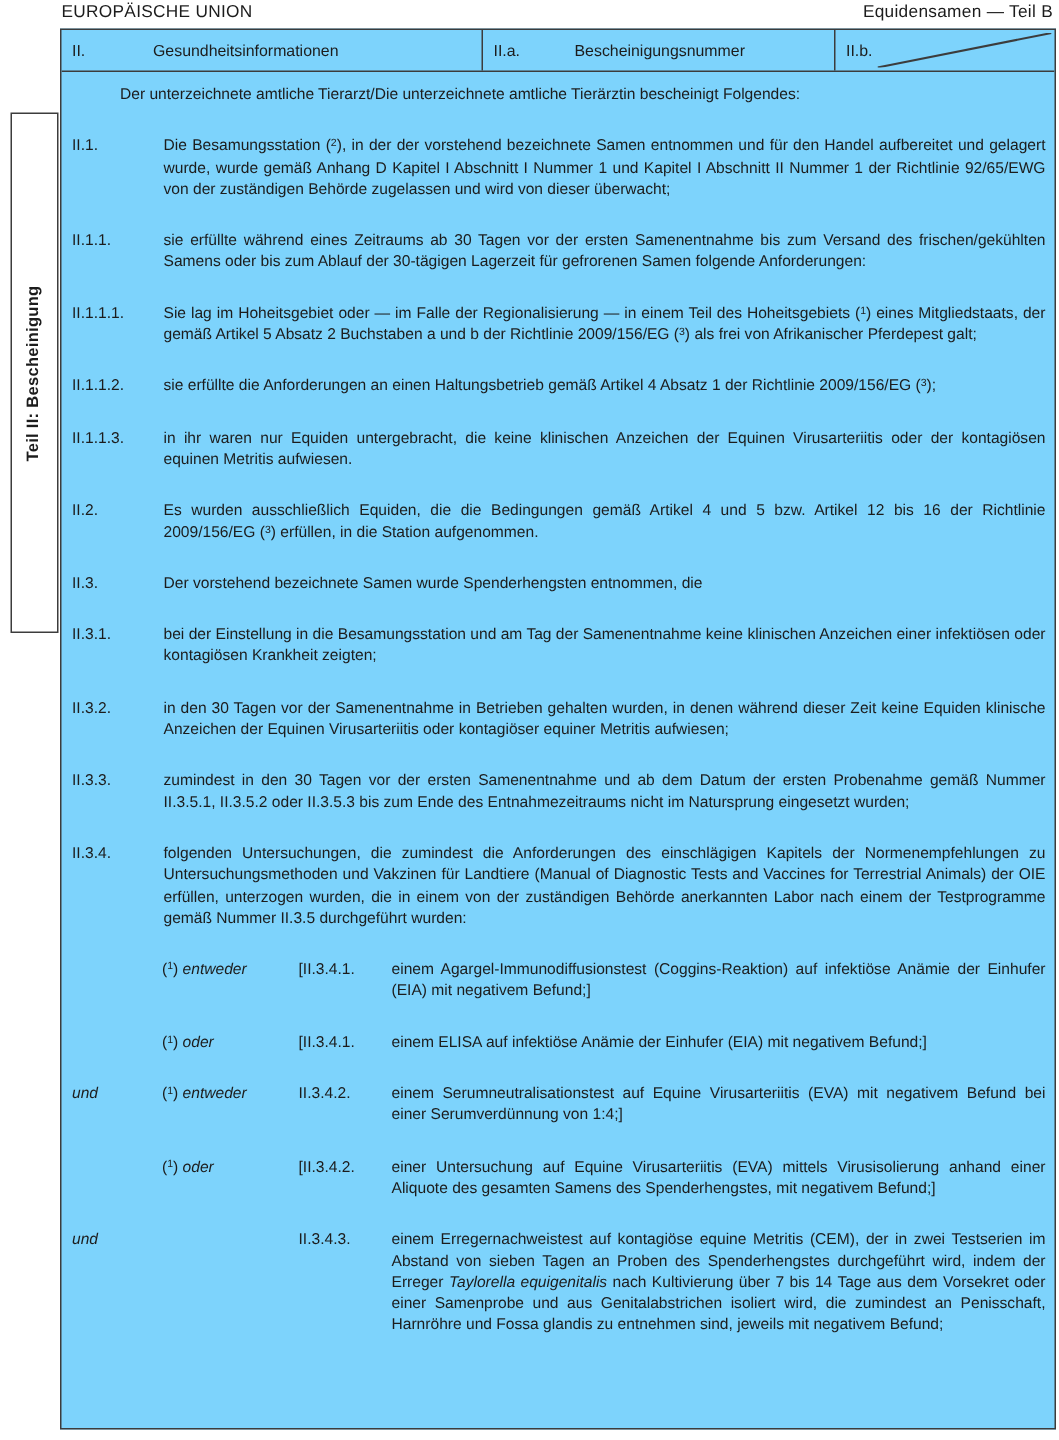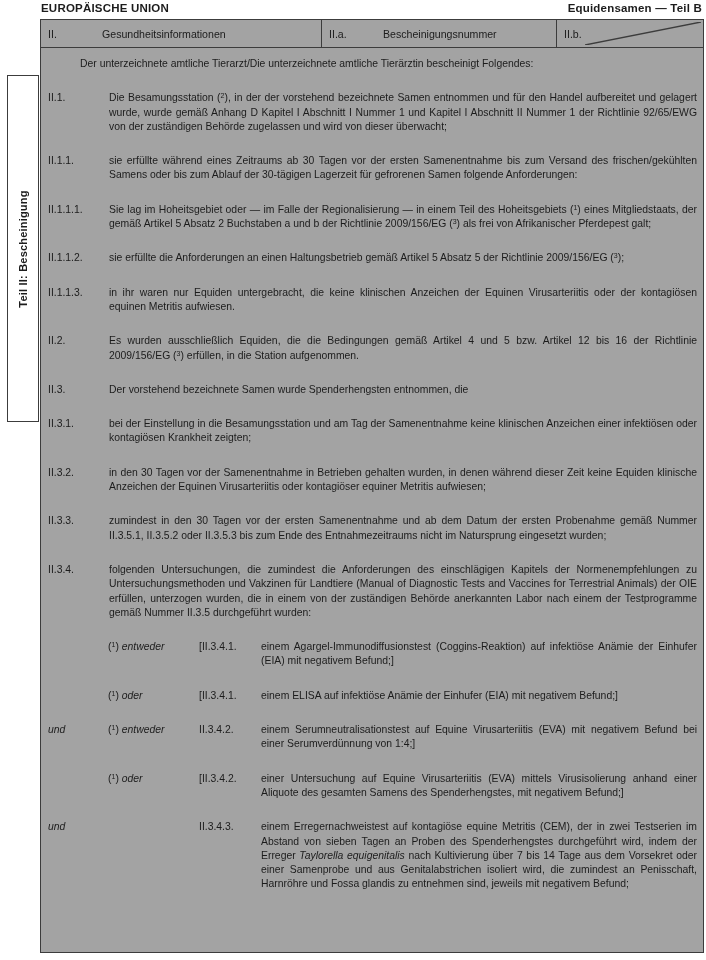--- a/index.html
+++ b/index.html
@@ -5,34 +5,34 @@
   html,body{margin:0;padding:0;}
   body{
     width:706px;height:960px;position:relative;background:#ffffff;
     font-family:"Liberation Sans","DejaVu Sans",sans-serif;
     color:#1c1c1c;overflow:hidden;
     -webkit-font-smoothing:antialiased;
   }
   .page-title{
     position:absolute;left:41px;top:2px;right:4px;
     display:flex;justify-content:space-between;
-    font-size:11.5px;font-weight:bold;letter-spacing:.2px;
+    font-size:11.5px;font-weight:normal;letter-spacing:.2px;
   }
   .sidebar-box{
     position:absolute;left:7px;top:75px;width:32px;height:347px;
     border:1.5px solid #3c3c3c;background:#fff;box-sizing:border-box;
     display:flex;align-items:center;justify-content:center;
   }
   .sidebar-text{
     transform:rotate(-90deg);white-space:nowrap;
     font-size:11px;font-weight:bold;letter-spacing:.2px;
   }
   .main-box{
     position:absolute;left:40px;top:19px;width:664px;height:934px;
-    border:1.5px solid #3c3c3c;box-sizing:border-box;background:#a3a3a3;
+    border:1.5px solid #3c3c3c;box-sizing:border-box;background:#7dd3fc;
     overflow:hidden;
   }
   .header-row{display:flex;height:27px;border-bottom:1.4px solid #3c3c3c;font-size:10.6px;}
   .hc{display:flex;align-items:center;box-sizing:border-box;}
   .hc1{width:281px;border-right:1.4px solid #3c3c3c;}
   .hc2{width:235px;border-right:1.4px solid #3c3c3c;}
   .hc3{flex:1;position:relative;}
   .hcode{padding-left:7px;width:61px;box-sizing:border-box;flex:none;}
   .hc2 .hlabel{flex:1;text-align:left;margin-right:48px;}
   .diag{position:absolute;left:28px;right:2px;top:2px;bottom:2px;width:calc(100% - 30px);height:calc(100% - 4px);}
@@ -92,21 +92,21 @@
     <div class="ptxt"><span>sie erfüllte während eines Zeitraums ab 30 Tagen vor der ersten Samenentnahme bis zum Versand des frischen/gekühlten Samens oder bis zum Ablauf der 30-tägigen Lagerzeit für gefrorenen Samen folgende Anforderungen:</span></div>
   </div>
 
   <div class="para">
     <div class="pnum">II.1.1.1.</div>
     <div class="ptxt"><span>Sie lag im Hoheitsgebiet oder — im Falle der Regionalisierung — in einem Teil des Hoheitsgebiets (</span><sup>1</sup><span>) eines Mitgliedstaats, der gemäß Artikel 5 Absatz 2 Buchstaben a und b der Richtlinie 2009/156/EG (</span><sup>3</sup><span>) als frei von Afrikanischer Pferdepest galt;</span></div>
   </div>
 
   <div class="para">
     <div class="pnum">II.1.1.2.</div>
-    <div class="ptxt"><span>sie erfüllte die Anforderungen an einen Haltungsbetrieb gemäß Artikel 5 Absatz 5 der Richtlinie 2009/156/EG (</span><sup>3</sup><span>);</span></div>
+    <div class="ptxt"><span>sie erfüllte die Anforderungen an einen Haltungsbetrieb gemäß Artikel 4 Absatz 1 der Richtlinie 2009/156/EG (</span><sup>3</sup><span>);</span></div>
   </div>
 
   <div class="para">
     <div class="pnum">II.1.1.3.</div>
     <div class="ptxt"><span>in ihr waren nur Equiden untergebracht, die keine klinischen Anzeichen der Equinen Virusarteriitis oder der kontagiösen equinen Metritis aufwiesen.</span></div>
   </div>
 
   <div class="para">
     <div class="pnum">II.2.</div>
     <div class="ptxt"><span>Es wurden ausschließlich Equiden, die die Bedingungen gemäß Artikel 4 und 5 bzw. Artikel 12 bis 16 der Richtlinie 2009/156/EG (</span><sup>3</sup><span>) erfüllen, in die Station aufgenommen.</span></div>

